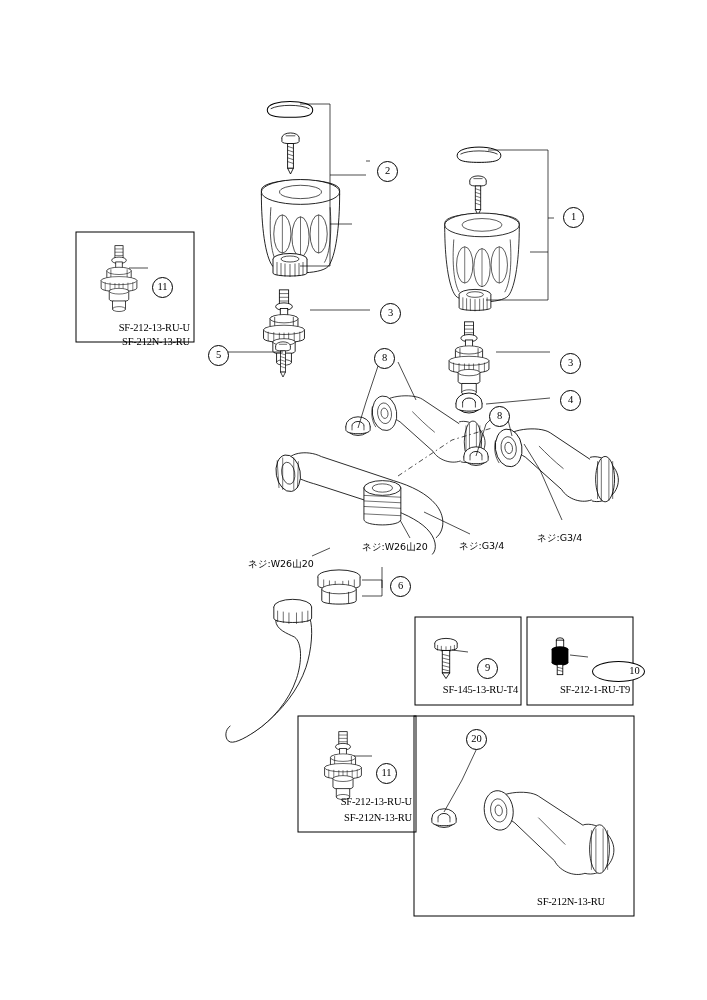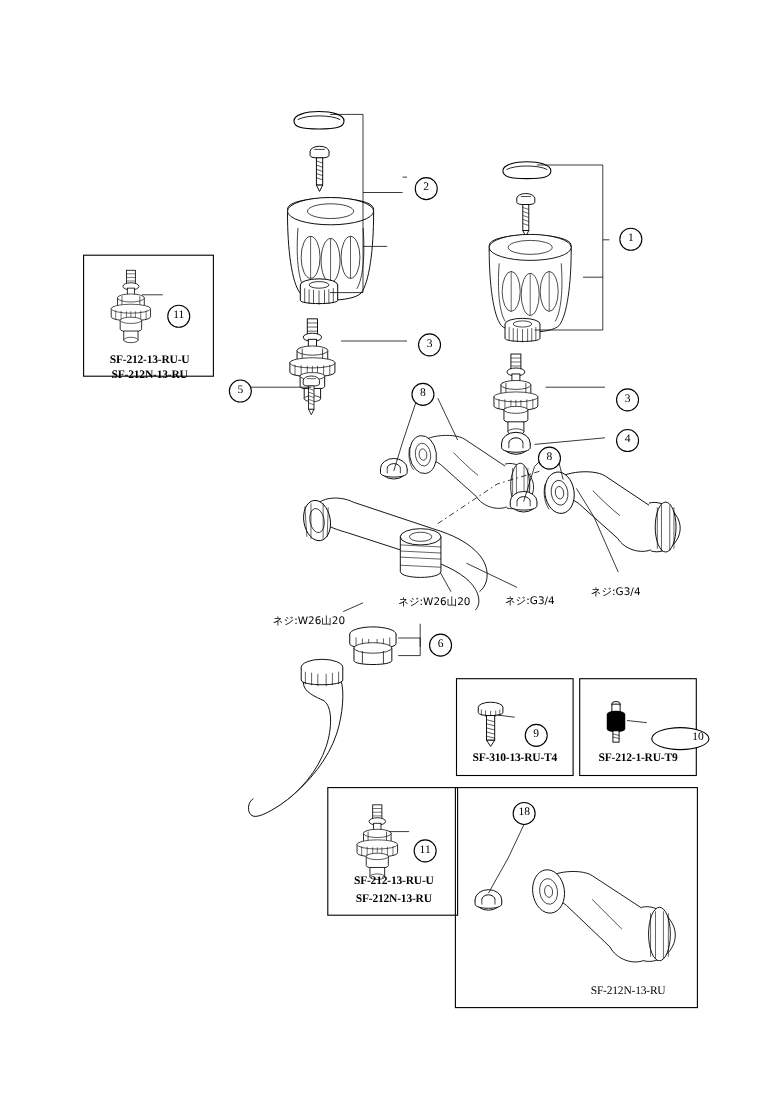--- a/index.html
+++ b/index.html
@@ -16,21 +16,21 @@
   .lbl {
     position:absolute;
     font-family:"Liberation Serif", serif;
     font-size:10px;
     color:#000;
     white-space:nowrap;
     letter-spacing:0px;
   }
   .lbl.jp { font-family:"DejaVu Sans", sans-serif; font-size:9.5px; }
   .lbl.code { font-size:10.5px; letter-spacing:-0.2px; }
-  .box-caption { text-align:center;font-weight:bold; }
+  .box-caption { text-align:right; }
   .callout {
     position:absolute;
     width:19px; height:19px;
     border:1px solid #000;
     border-radius:50%;
     background:#fff;
     font-family:"Liberation Serif", serif;
     font-size:10.5px;
     line-height:17px;
     text-align:center;
@@ -273,31 +273,31 @@
   <div class="callout" style="left:560px; top:353px;">3</div>
   <div class="callout" style="left:560px; top:390px;">4</div>
   <div class="callout" style="left:208px; top:345px;">5</div>
   <div class="callout" style="left:390px; top:576px;">6</div>
   <div class="callout" style="left:374px; top:348px;">8</div>
   <div class="callout" style="left:489px; top:406px;">8</div>
   <div class="callout" style="left:477px; top:658px;">9</div>
   <div class="callout" style="left:592px; top:661px;padding-left:32px;">10</div>
   <div class="callout" style="left:152px; top:277px;">11</div>
   <div class="callout" style="left:376px; top:763px;">11</div>
-  <div class="callout" style="left:466px; top:729px;">18</div>
+  <div class="callout" style="left:466px; top:729px;">20</div>
 
   <div class="lbl jp" style="left:537px; top:532px;">ネジ:G3/4</div>
   <div class="lbl jp" style="left:459px; top:540px;">ネジ:G3/4</div>
   <div class="lbl jp" style="left:362px; top:541px;">ネジ:W26山20</div>
   <div class="lbl jp" style="left:248px; top:558px;">ネジ:W26山20</div>
 
   <div class="lbl code box-caption" style="left:82px; top:322px; width:108px;">SF-212-13-RU-U</div>
   <div class="lbl code box-caption" style="left:82px; top:336px; width:108px;">SF-212N-13-RU</div>
 
-  <div class="lbl code box-caption" style="left:418px; top:684px; width:100px;">SF-310-13-RU-T4</div>
+  <div class="lbl code box-caption" style="left:418px; top:684px; width:100px;">SF-145-13-RU-T4</div>
   <div class="lbl code box-caption" style="left:530px; top:684px; width:100px;">SF-212-1-RU-T9</div>
 
   <div class="lbl code box-caption" style="left:304px; top:796px; width:108px;">SF-212-13-RU-U</div>
   <div class="lbl code box-caption" style="left:304px; top:812px; width:108px;">SF-212N-13-RU</div>
 
   <div class="lbl code" style="left:537px; top:896px;">SF-212N-13-RU</div>
 
 </div>
 
 </body></html>

